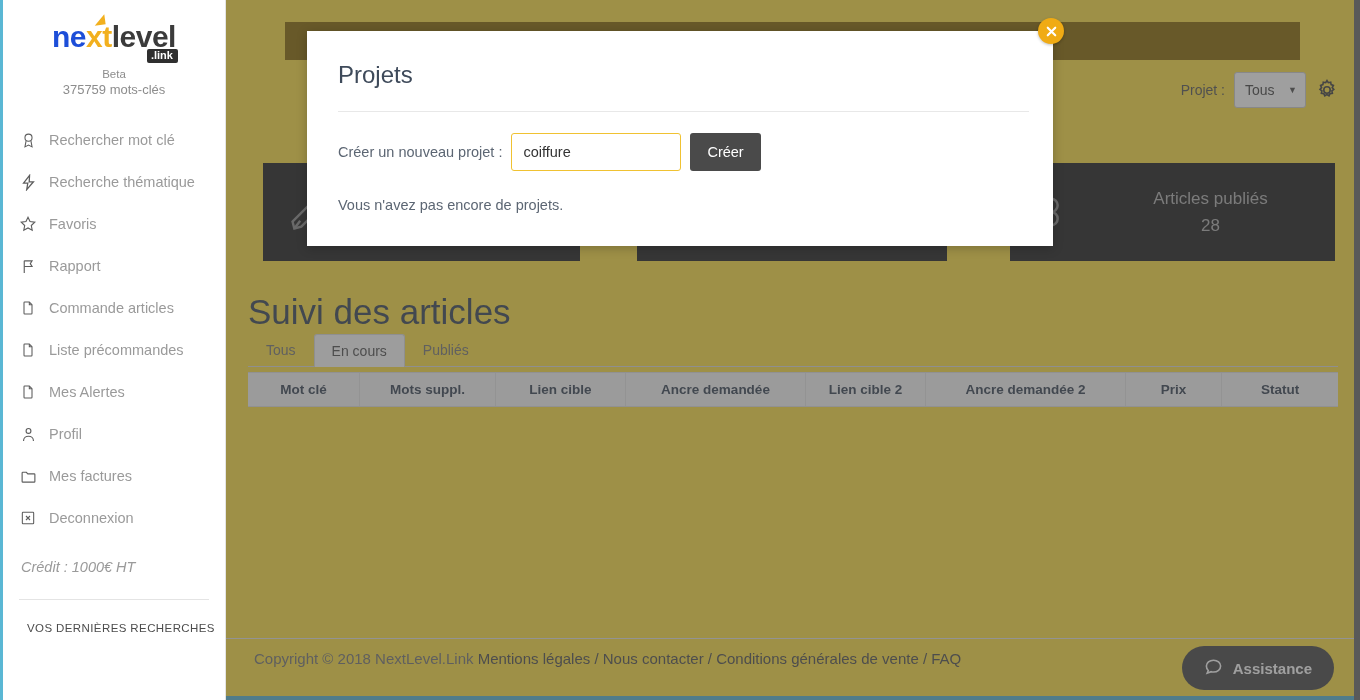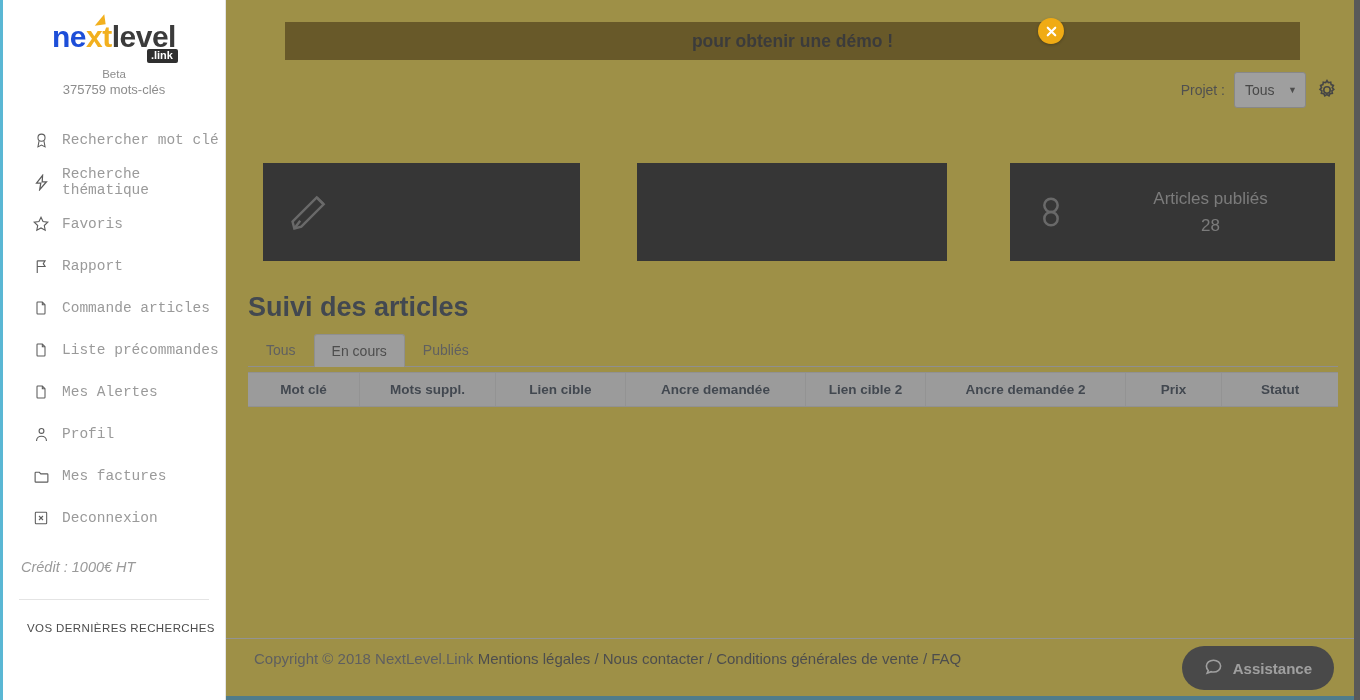--- a/index.html
+++ b/index.html
@@ -40,21 +40,21 @@
     background: #2f2f2f; color: #fff;
     font-size: 11px; padding: 1px 5px 2px 4px;
     border-radius: 2px; font-weight: bold; letter-spacing: 0;
   }
   .beta { margin-top: 16px; font-size: 11.5px; color: #8d8d8d; text-align: center; }
   .kwcount { margin-top: 2px; font-size: 13px; color: #8d8d8d; text-align: center; }
 
   .nav { margin-top: 22px; }
   .nav-item {
     display: flex; align-items: center;
-    height: 42px; padding-left: 27px; cursor: pointer; font-family: Liberation Mono, monospace;
+    height: 42px; padding-left: 14px; cursor: pointer;
   }
   .nav-item .ic {
     width: 22px; height: 18px; flex: 0 0 22px;
     color: #5d5d5d; display: flex; align-items: center; justify-content: center;
   }
   .nav-item .lbl {
     margin-left: 10px; font-size: 14.5px; color: #9a9a9a;
   }
   .credit {
     margin-top: 20px; padding-left: 18px;
@@ -116,21 +116,21 @@
     width: 92px; flex: 0 0 92px;
     display: flex; align-items: center; justify-content: center;
     color: #8f8f8f;
   }
   .card-body { flex: 1; text-align: center; padding-right: 16px; }
   .card-title { font-size: 17px; color: #b3b3b3; }
   .card-val { font-size: 17px; color: #b3b3b3; margin-top: 7px; }
 
   .section-title {
     position: absolute; left: 22px; top: 292px;
-    font-size: 27px; color: #3e4a5a; font-weight: bold;
+    font-size: 35px; color: #3e4a5a; font-weight: normal;
   }
 
   .tabs {
     position: absolute; left: 22px; top: 334px;
     display: flex; align-items: flex-end; gap: 0;
     border-bottom: 1px solid #dddddd; width: 1090px; height: 33px;
   }
   .tab {
     padding: 8px 17px 8px 17px; font-size: 14px; color: #7b7b7b;
     cursor: pointer; border: 1px solid transparent; border-bottom: none;
@@ -446,20 +446,30 @@
           </span>
           <span class="lbl">Deconnexion</span>
         </div>
       </div>
 
     <div class="credit">Crédit : 1000€ HT</div>
     <div class="sidebar-sep"></div>
     <div class="last-searches">VOS DERNIÈRES RECHERCHES</div>
   </div>
 
+  <div class="modal">
+    <div class="modal-title">Projets</div>
+    <div class="modal-hr"></div>
+    <div class="modal-row">
+      <label>Créer un nouveau projet :</label>
+      <input class="proj-input" type="text" value="coiffure" style="">
+      <button class="btn-creer">Créer</button>
+    </div>
+    <div class="modal-note">Vous n'avez pas encore de projets.</div>
+  </div>
 
   <div class="close-btn">
     <span>
       <svg width="15" height="15" viewBox="0 0 24 24" stroke="#fff" stroke-width="3.4" stroke-linecap="round">
         <path d="M6 6 L18 18 M18 6 L6 18"></path>
       </svg>
     </span>
   </div>
 
 </div>

